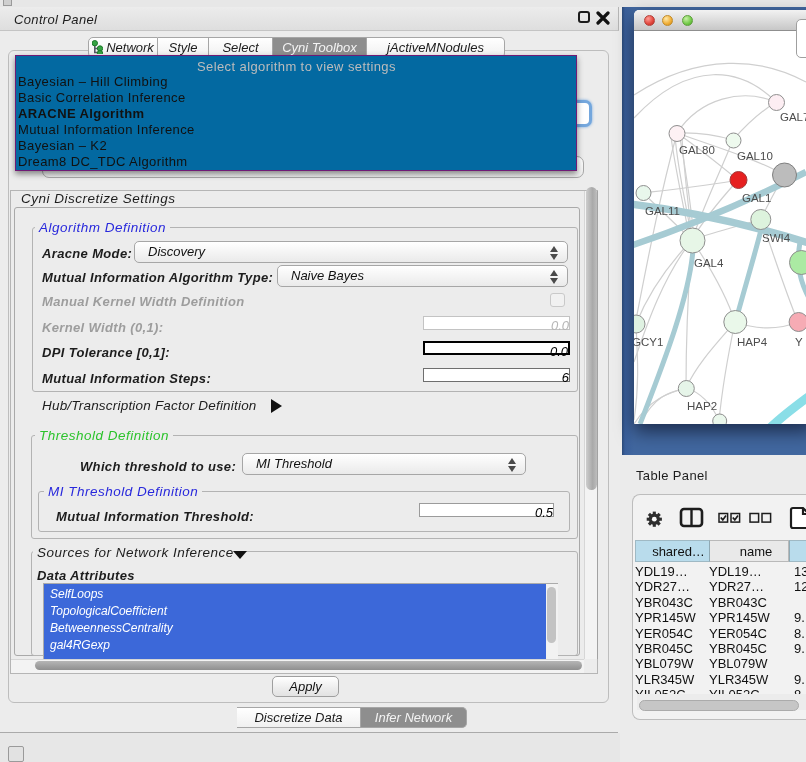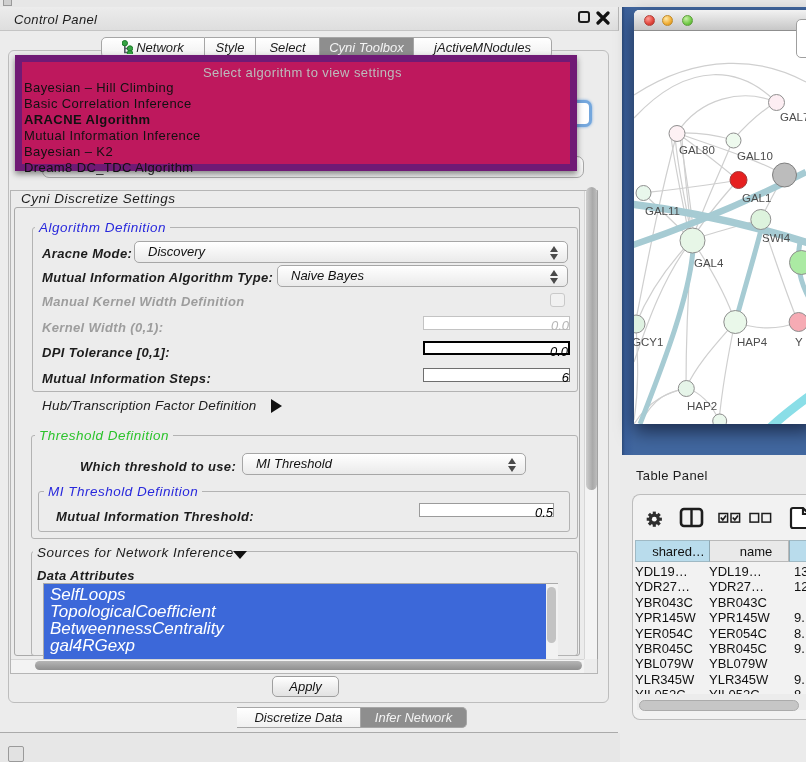--- a/index.html
+++ b/index.html
@@ -20,21 +20,21 @@
 
     <div class="abs" style="left:0;top:0;width:619px;height:24px;background:linear-gradient(#ececec,#dedede);border-bottom:1px solid #c4c4c4;border-right:1px solid #b5b5b5;">
       <div class="abs t13" style="left:14px;top:5px;">Control Panel</div>
       <div class="abs" style="left:578px;top:4px;width:12px;height:12px;border:2px solid #1c1c1c;border-radius:3px;"></div>
       <svg class="abs" style="left:596px;top:4px;" width="14" height="14" viewBox="0 0 14 14">
           <path d="M2,2 L12,12 M12,2 L2,12" stroke="#111" stroke-width="3.2" stroke-linecap="round"></path>
         </svg>
     </div>
 
     <div class="abs" style="left:88px;top:30px;height:21px;display:flex;z-index:5;">
-      <div class="seg segfirst" style="width:104px;margin-left:13px;"><svg width="11" height="14" viewBox="0 0 11 14" style="vertical-align:-2px;margin-right:3px;">
+      <div class="seg segfirst" style="width:70px;"><svg width="11" height="14" viewBox="0 0 11 14" style="vertical-align:-2px;margin-right:3px;">
             <path d="M2.8,5 V12.5 H7 M2.8,8.5 H7" fill="none" stroke="#555a66" stroke-width="1.6"></path>
             <circle cx="2.8" cy="3.2" r="2.7" fill="#35a342" stroke="#1d7a2a"></circle>
             <circle cx="8" cy="8.5" r="2.7" fill="#35a342" stroke="#1d7a2a"></circle>
             <circle cx="8" cy="13.2" r="2.7" fill="#35a342" stroke="#1d7a2a"></circle>
           </svg>Network</div>
       <div class="seg" style="width:51px;">Style</div>
       <div class="seg" style="width:64px;">Select</div>
       <div class="seg segsel" style="width:94px;">Cyni Toolbox</div>
       <div class="seg seglast" style="width:138px;">jActiveMNodules</div>
     </div>
@@ -89,21 +89,21 @@
     <div class="abs t13 gt" style="left:44px;top:477px;color:#2828dc;">MI Threshold Definition</div>
     <div class="abs t13 b" style="left:56px;top:502px;">Mutual Information Threshold:</div>
     <div class="abs inp" style="left:419px;top:496px;width:135px;border:1px solid #9b9b9b;">0.5</div>
 
     <div class="abs grp" style="left:31px;top:544px;width:547px;height:105px;"></div>
     <div class="abs t13 gt" style="left:33px;top:538px;">Sources for Network Inference</div>
     <div class="abs" style="left:233px;top:544px;width:0;height:0;border-top:8px solid #111;border-left:7px solid transparent;border-right:7px solid transparent;"></div>
     <div class="abs t13 b" style="left:37px;top:561px;">Data Attributes</div>
 
     <div class="abs" style="left:43px;top:576px;width:515px;height:76px;background:#fff;border:1px solid #ababab;">
-      <div class="abs" style="left:0;top:0;width:502px;height:75px;background:#3c68d9;color:#fff;font-size:17px;line-height:17px;padding:2px 0 0 6px;">
+      <div class="abs" style="left:0;top:0;width:502px;height:75px;background:#3c68d9;color:#fff;font-size:12px;line-height:17px;padding:2px 0 0 6px;">
         SelfLoops<br>TopologicalCoefficient<br>BetweennessCentrality<br>gal4RGexp
       </div>
       <div class="abs" style="left:502px;top:0;width:12px;height:75px;background:#f2f2f2;"></div>
       <div class="abs" style="left:503px;top:3px;width:9px;height:56px;border-radius:5px;background:#c3c3c3;"></div>
     </div>
 
     <div class="abs" style="left:272px;top:669px;width:67px;height:21px;background:linear-gradient(#ffffff,#ececec 60%,#e2e2e2);border:1px solid #9f9f9f;border-radius:5px;text-align:center;font-size:13px;line-height:19px;color:#111;">Apply</div>
 
     <div class="abs" style="left:146px;top:700px;height:21px;display:flex;">
       <div class="seg segfirst" style="width:91px;margin-top:46px;">Impute Data</div>
@@ -246,21 +246,21 @@
           <div class="trow"><span class="c1">YLR345W</span><span class="c2">YLR345W</span><span class="c3">9.</span></div>
           <div class="trow"><span class="c1">YIL052C</span><span class="c2">YIL052C</span><span class="c3">8.</span></div>
         </div>
       </div>
 
       <div class="abs" style="left:4px;top:199px;width:174px;height:16px;background:#ececec;"></div>
       <div class="abs" style="left:6px;top:205px;width:160px;height:11px;border-radius:5.5px;background:#c6c6c6;border:1px solid #ababab;"></div>
     </div>
   </div>
 
-  <div class="abs" style="left:15px;top:55px;width:562px;height:116px;background:#be185d;border:7px solid #701a75;box-shadow:0 3px 6px rgba(0,0,0,0.45);z-index:30;">
+  <div class="abs" style="left:15px;top:55px;width:562px;height:116px;background:#0369a1;border:1px solid #701a75;box-shadow:0 3px 6px rgba(0,0,0,0.45);z-index:30;">
     <div class="abs" style="left:181px;top:3px;font-size:13px;letter-spacing:0.4px;color:#bcbcbc;">Select algorithm to view settings</div>
     <div class="abs" style="left:2px;top:18px;font-size:13px;line-height:16px;letter-spacing:0.4px;color:#111;">
       Bayesian – Hill Climbing<br>
       Basic Correlation Inference<br>
       <span class="b">ARACNE Algorithm</span><br>
       Mutual Information Inference<br>
       Bayesian – K2<br>
       Dream8 DC_TDC Algorithm
     </div>
   </div>

